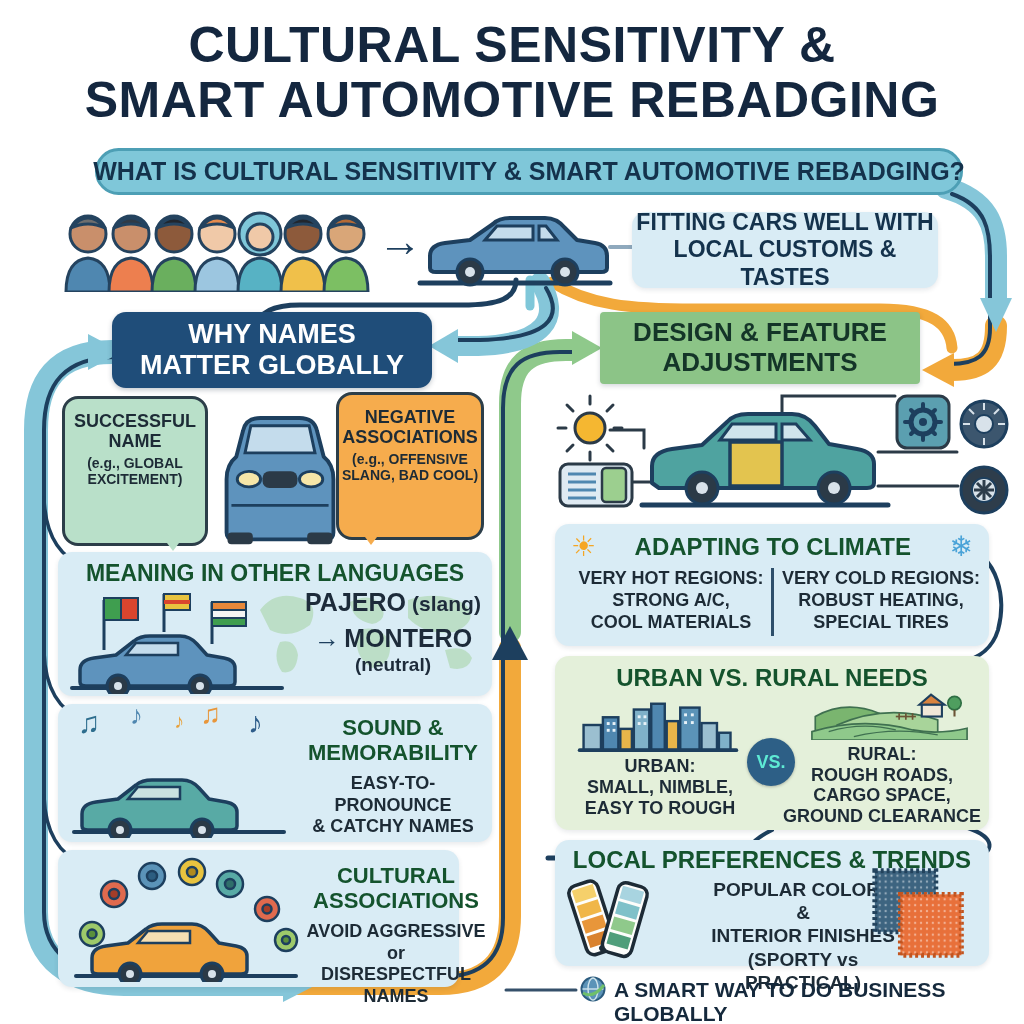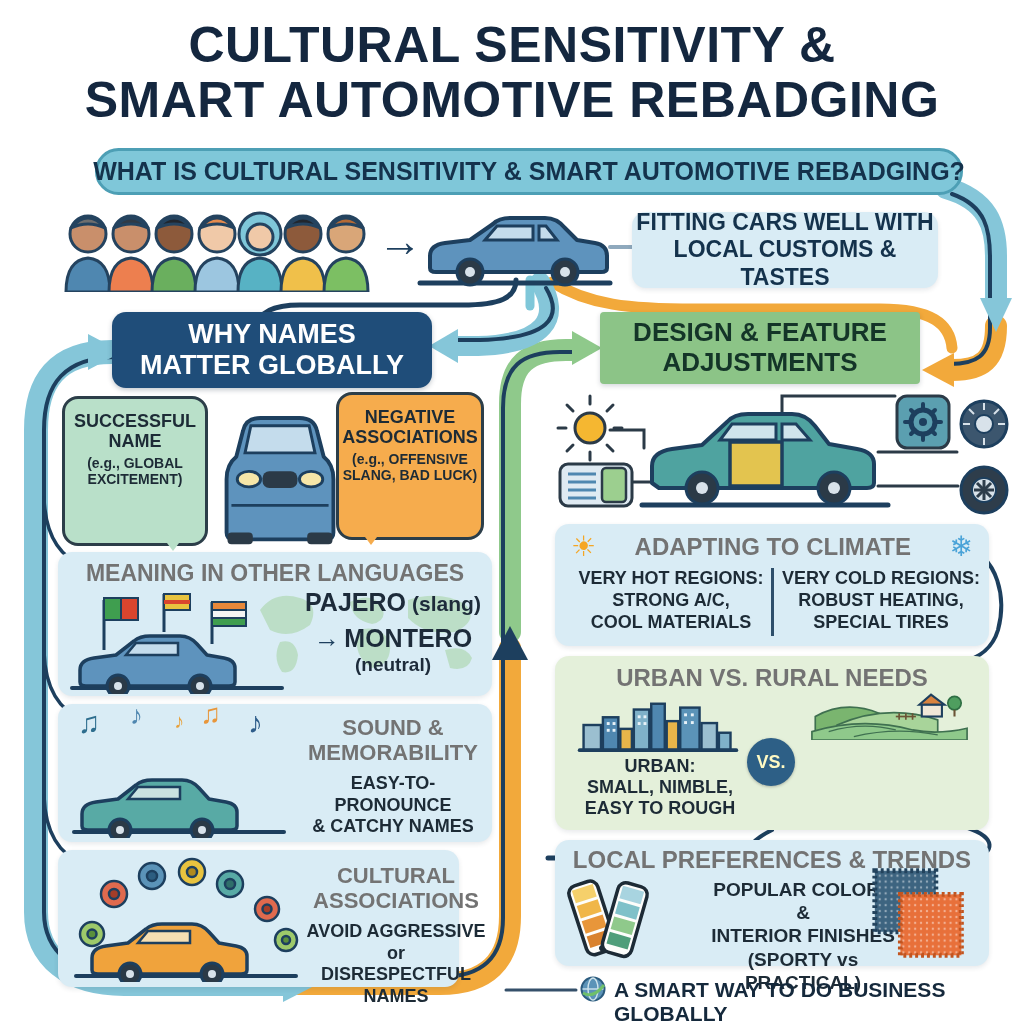--- a/index.html
+++ b/index.html
@@ -23,24 +23,24 @@
              box-shadow:0 2px 5px rgba(20,40,60,.18);}
   .bubble{border:3px solid #2c3e49;border-radius:16px;text-align:center;padding-top:12px;}
   .bubble.green{background:#b9e0c9;}
   .bubble.orange{background:#f6ac4d;}
   .bubble.green::after{content:'';position:absolute;bottom:-20px;right:20px;
     border:12px solid transparent;border-top:16px solid #b9e0c9;}
   .bubble.orange::after{content:'';position:absolute;bottom:-20px;left:20px;
     border:12px solid transparent;border-top:16px solid #f6ac4d;}
   .bubble .t{font-weight:800;font-size:18px;line-height:1.12;color:#1d2b36;}
   .bubble .n{font-weight:700;font-size:14px;line-height:1.15;color:#1d2b36;margin-top:4px;}
-  .box-title{font-weight:800;font-size:23px;color:#737373;}
+  .box-title{font-weight:800;font-size:23px;color:#14532d;}
   .body-bold{font-weight:800;color:#1d2b36;}
   .note-glyph{position:absolute;font-weight:700;}
-  .vs-circle{background:#2d5f86;border-radius:50%;color:#fef9c3;font-weight:800;font-size:18px;
+  .vs-circle{background:#2d5f86;border-radius:50%;color:#5eead4;font-weight:800;font-size:18px;
              display:flex;align-items:center;justify-content:center;box-shadow:0 1px 3px rgba(0,0,0,.25);}
   .arrow-glyph{font-weight:800;color:#1d3f5e;}
   svg{display:block;}
 </style>
 </head>
 <body>
 
 <div class="canvas">
 
   <svg class="abs" style="left:0;top:0;" width="1024" height="1024" viewBox="0 0 1024 1024" fill="none">
@@ -157,21 +157,21 @@
     <rect x="52" y="87" width="36" height="17" rx="7" fill="#2b3a47"></rect>
     <path d="M20 122 H120" stroke="#1d3f5e" stroke-width="3"></path>
     <rect x="16" y="150" width="26" height="12" rx="4" fill="#2b3a47"></rect>
     <rect x="98" y="150" width="26" height="12" rx="4" fill="#2b3a47"></rect>
   </svg>
 
   <div class="abs bubble orange" style="left:336px;top:392px;width:148px;height:148px;">
     <div class="t pre">NEGATIVE
 ASSOCIATIONS</div>
     <div class="n pre">(e.g., OFFENSIVE
-SLANG, BAD LUCK)</div>
+SLANG, BAD COOL)</div>
   </div>
 
   <div class="abs panel-blue" style="left:58px;top:552px;width:434px;height:144px;overflow:hidden;">
     <svg class="abs" style="right:2px;top:28px;opacity:.85;" width="250" height="112" viewBox="0 0 250 112">
       <g fill="#b8dcc0">
         <path d="M20 30 Q35 10 60 18 Q80 24 70 45 Q50 60 30 50 Z"></path>
         <path d="M40 62 Q55 58 58 75 Q56 95 42 92 Q32 78 40 62 Z"></path>
         <path d="M110 22 Q130 12 140 24 Q150 40 132 44 Q112 40 110 22 Z"></path>
         <path d="M118 50 Q140 44 150 62 Q152 86 132 88 Q112 76 118 50 Z"></path>
         <path d="M168 20 Q200 10 225 24 Q240 40 215 52 Q185 56 168 38 Z"></path>
@@ -411,20 +411,24 @@
           <path d="M20 52 Q60 40 100 50"></path>
           <path d="M50 58 Q100 46 150 56"></path>
         </g>
       <path d="M100 34 H124" stroke="#6b5436" stroke-width="2"></path>
         <path d="M104 30 V38 M112 30 V38 M120 30 V38" stroke="#6b5436" stroke-width="2"></path>
       <polygon points="128,20 142,8 158,20" fill="#d9823f" stroke="#1d3f5e" stroke-width="2.5"></polygon>
       <rect x="131" y="20" width="24" height="14" fill="#f0e7d8" stroke="#1d3f5e" stroke-width="2.5"></rect>
       <circle cx="170" cy="18" r="8" fill="#4f9e5f" stroke="#2f6f44" stroke-width="2"></circle>
         <path d="M170 26 V34" stroke="#6b5436" stroke-width="2.5"></path>
     </svg>
+    <div class="abs pre body-bold ctr" style="left:224px;top:88px;width:206px;font-size:18px;line-height:1.15;">RURAL:
+ROUGH ROADS,
+CARGO SPACE,
+GROUND CLEARANCE</div>
   </div>
 
   <div class="abs panel-blue" style="left:555px;top:840px;width:434px;height:126px;">
     <div class="abs box-title ctr" style="left:0;top:6px;width:100%;font-size:24px;">LOCAL PREFERENCES &amp; TRENDS</div>
     <svg class="abs" style="left:8px;top:30px;" width="150" height="92" viewBox="0 0 150 92">
       <g transform="rotate(-18 40 78)">
         <rect x="24" y="10" width="30" height="72" rx="8" fill="#fdfdfb" stroke="#1d2b36" stroke-width="3.5"></rect>
         <rect x="28" y="14" width="22" height="13" fill="#f5d06b"></rect>
           <rect x="28" y="30" width="22" height="13" fill="#f0b648"></rect>
         <rect x="28" y="46" width="22" height="13" fill="#e8963a"></rect>

